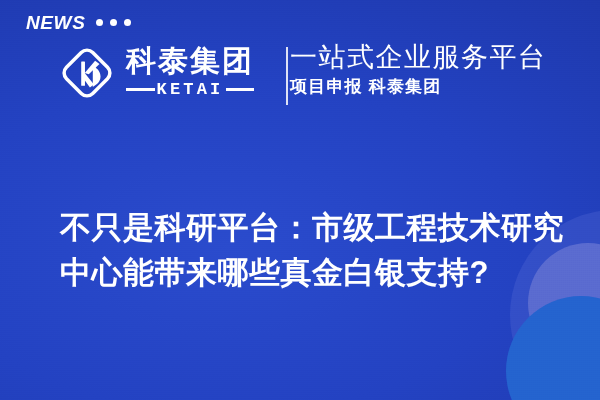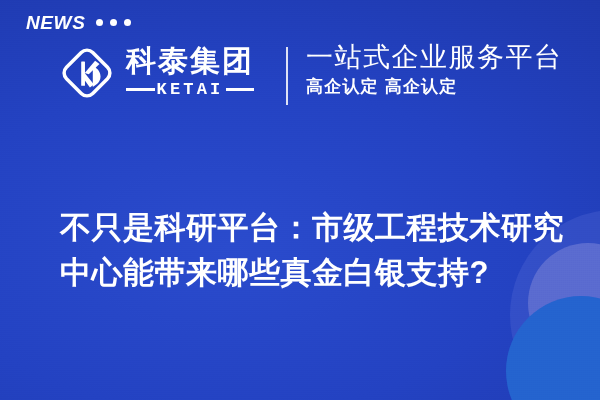--- a/index.html
+++ b/index.html
@@ -142,21 +142,21 @@
     left: 286px;
     top: 47px;
     width: 2px;
     height: 58px;
     background: rgba(255,255,255,0.85);
   }
 
   
   #slogan-block {
     position: absolute;
-    left: 306px;
+    left: 290px;
     top: 42px;
   }
   #slogan-main {
     color: #ffffff;
     font-size: 27px;
     font-weight: 400;
     letter-spacing: 1.5px;
     line-height: 1.12;
     white-space: nowrap;
   }
@@ -226,19 +226,19 @@
         <span id="brand-en">KETAI</span>
         <span class="brand-rule"></span>
       </div>
     </div>
   </div>
 
   <div id="brand-divider"></div>
 
   <div id="slogan-block">
     <div id="slogan-main">一站式企业服务平台</div>
-    <div id="slogan-sub">高企认定 高企认定</div>
+    <div id="slogan-sub">项目申报 科泰集团</div>
   </div>
 
   <div id="headline">不只是科研平台：市级工程技术研究中心能带来哪些真金白银支持?</div>
 
   <div id="noise"></div>
 </div>
 
 </body></html>

